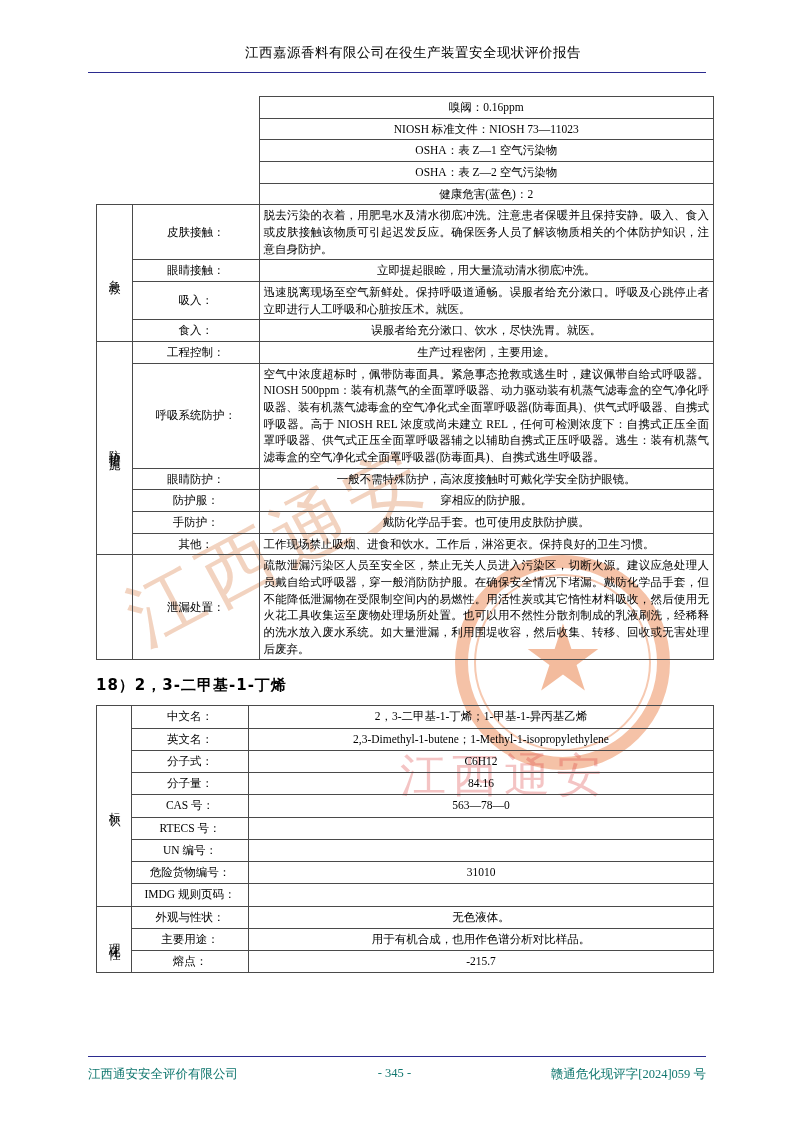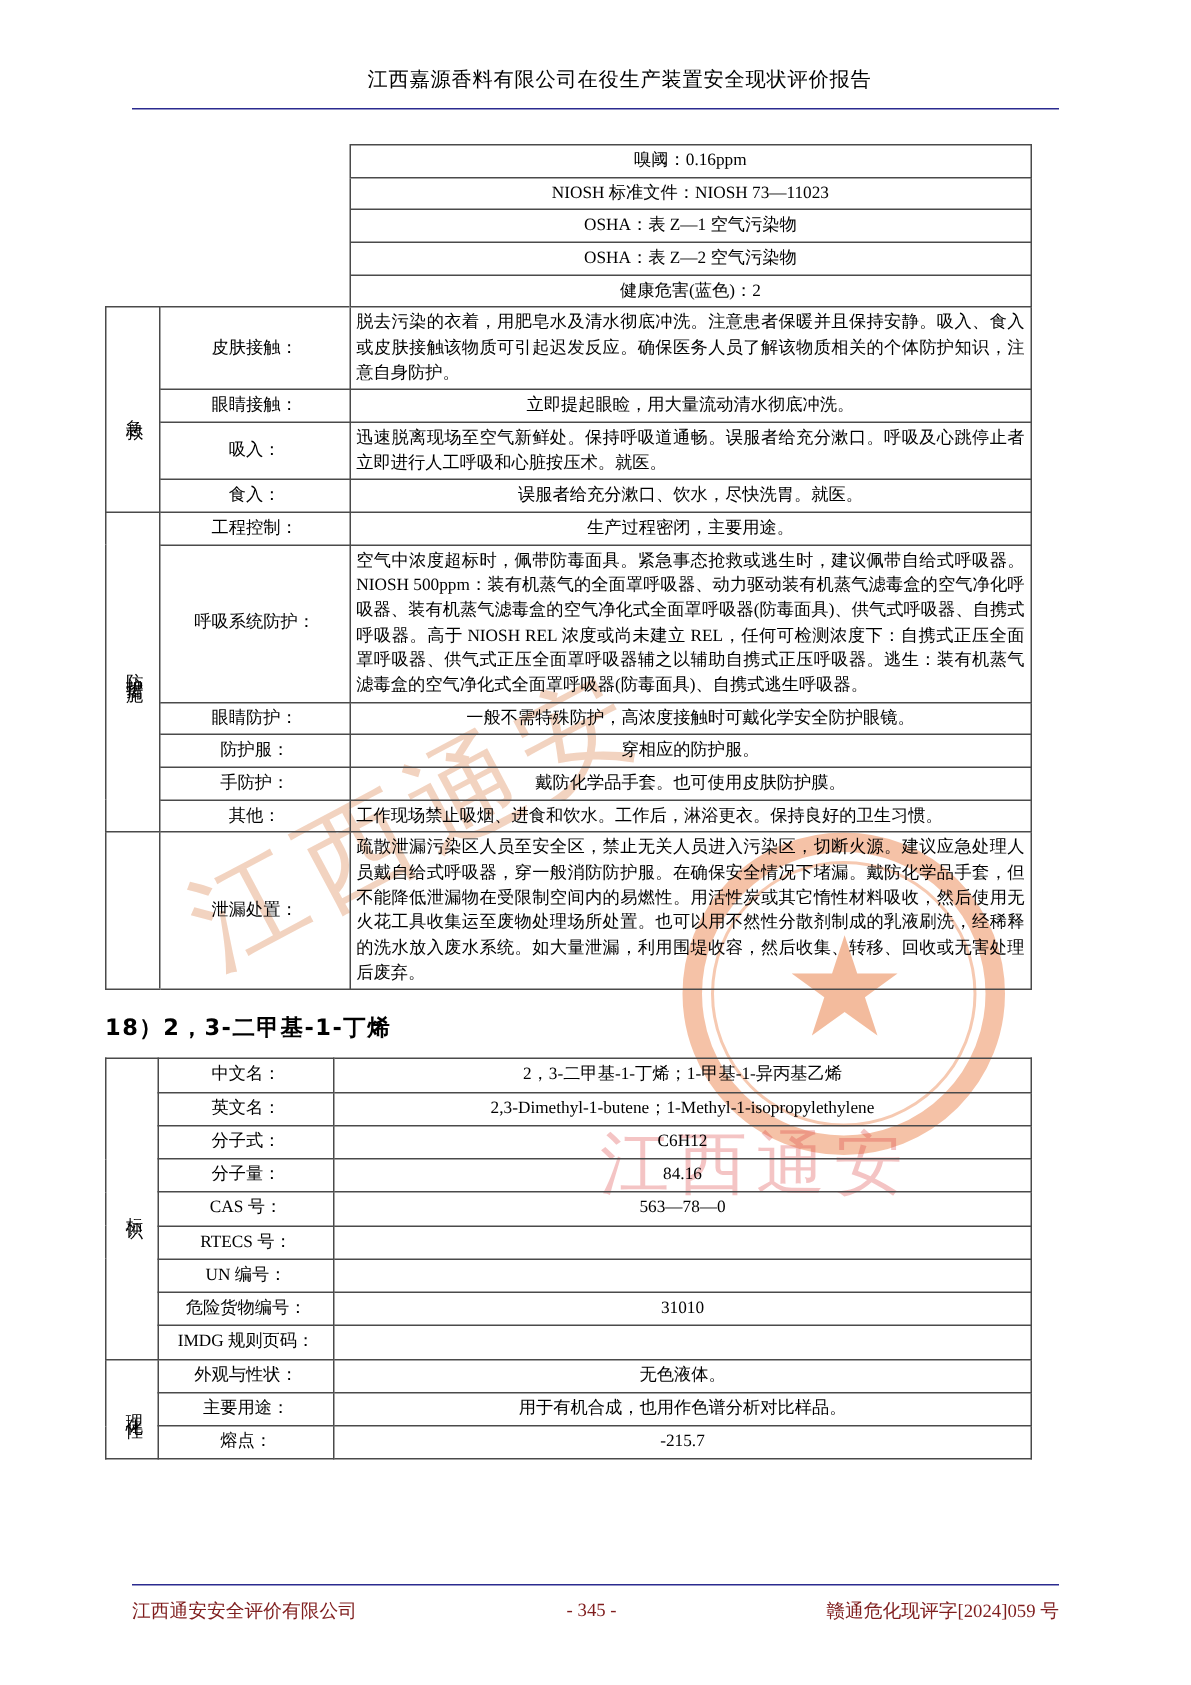--- a/index.html
+++ b/index.html
@@ -106,30 +106,30 @@
     z-index: 2;
   }
   .doc-footer {
     position: absolute;
     bottom: 40px;
     left: 88px;
     width: 618px;
     display: flex;
     justify-content: space-between;
     font-size: 12.5px;
-    color: #7f1d1d;
+    color: #0f766e;
     z-index: 2;
   }
   .doc-footer span { white-space: nowrap; }
 
   
   .content {
     position: absolute;
     top: 96px;
-    left: 70px;
+    left: 96px;
     width: 618px;
     z-index: 1;
   }
 
   table.t {
     border-collapse: collapse;
     width: 618px;
     table-layout: fixed;
   }
   table.t td {

